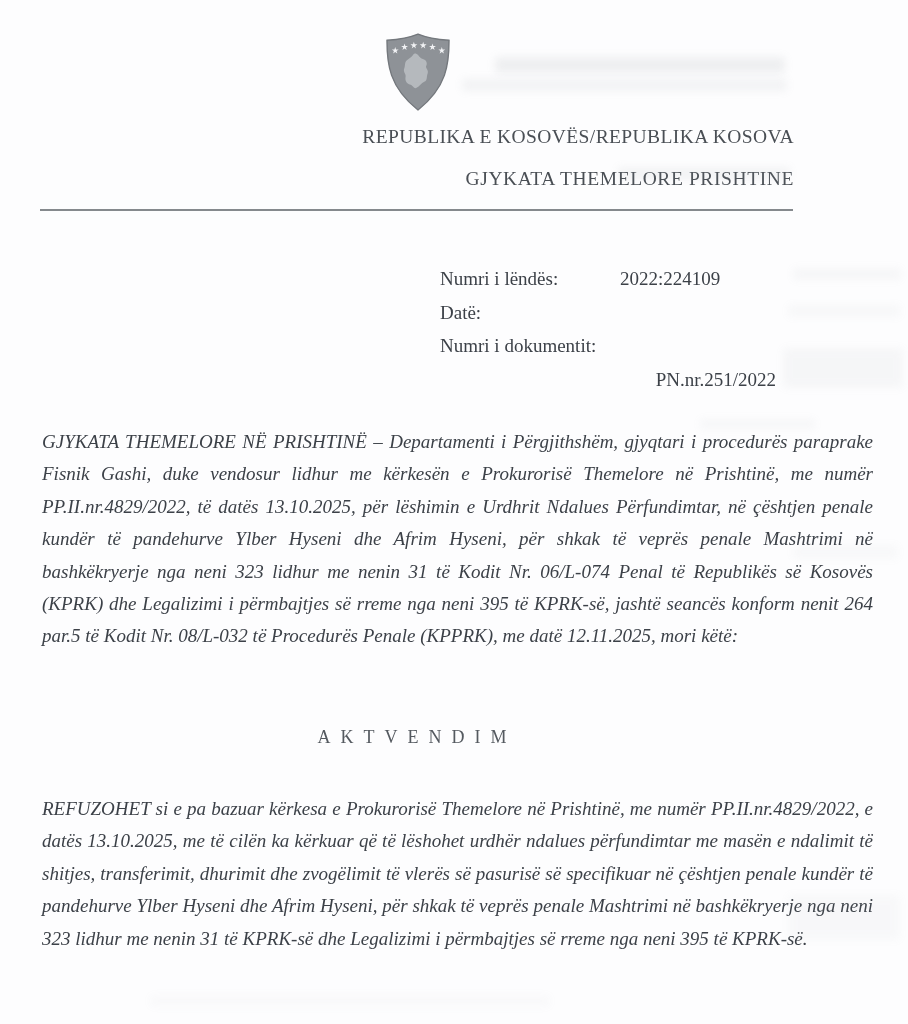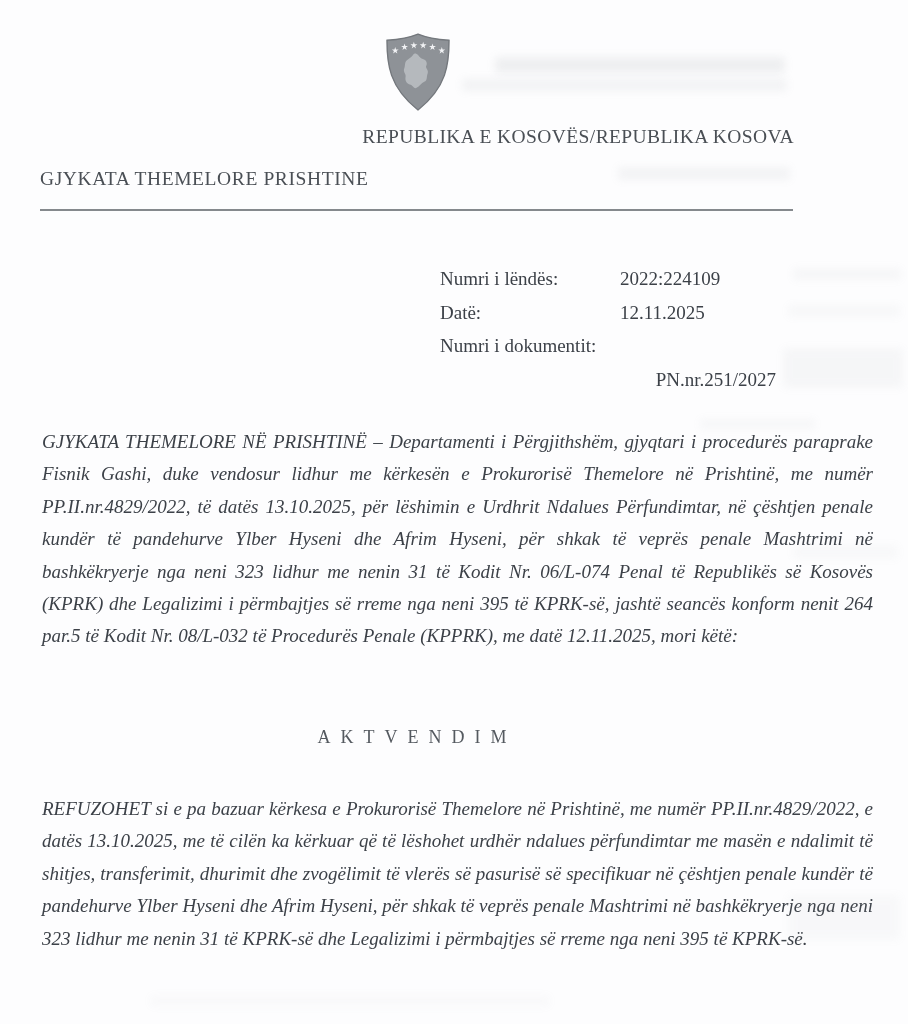--- a/index.html
+++ b/index.html
@@ -23,21 +23,21 @@
   
   .emblem{position:absolute;left:383px;top:32px;width:70px;height:80px;}
   
   .republic{
     position:absolute;left:40px;top:126px;width:754px;
     text-align:right;font-size:19.5px;letter-spacing:.4px;
     color:var(--header-text);
   }
   .court{
     position:absolute;left:40px;top:168px;width:754px;
-    text-align:left;font-size:19.5px;letter-spacing:.6px;
+    text-align:right;font-size:19.5px;letter-spacing:.6px;
     color:var(--header-text);
   }
   .rule{
     position:absolute;left:40px;top:209px;width:753px;height:2px;
     background:var(--rule);
   }
   
   .meta{position:absolute;left:420px;top:262px;width:356px;font-size:19px;}
   .meta-row{display:flex;line-height:33.5px;}
   .meta-label{width:180px;flex:0 0 180px;margin-left:20px;}
@@ -92,26 +92,25 @@
   <div class="court">GJYKATA THEMELORE PRISHTINE</div>
   <div class="rule"></div>
 
   <div class="meta">
     <div class="meta-row">
       <span class="meta-label">Numri i lëndës:</span>
       <span class="meta-value">2022:224109</span>
     </div>
     <div class="meta-row">
       <span class="meta-label">Datë:</span>
-      <span class="meta-value">12.11.2025</span>
     </div>
     <div class="meta-row">
       <span class="meta-label">Numri i dokumentit:</span>
     </div>
-    <div class="case-number">PN.nr.251/2027</div>
+    <div class="case-number">PN.nr.251/2022</div>
   </div>
 
   <p class="para intro">GJYKATA THEMELORE NË PRISHTINË – Departamenti i Përgjithshëm, gjyqtari i procedurës paraprake Fisnik Gashi, duke vendosur lidhur me kërkesën e Prokurorisë Themelore në Prishtinë, me numër PP.II.nr.4829/2022, të datës 13.10.2025, për lëshimin e Urdhrit Ndalues Përfundimtar, në çështjen penale kundër të pandehurve Ylber Hyseni dhe Afrim Hyseni, për shkak të veprës penale Mashtrimi në bashkëkryerje nga neni 323 lidhur me nenin 31 të Kodit Nr. 06/L-074 Penal të Republikës së Kosovës (KPRK) dhe Legalizimi i përmbajtjes së rreme nga neni 395 të KPRK-së, jashtë seancës konform nenit 264 par.5 të Kodit Nr. 08/L-032 të Procedurës Penale (KPPRK), me datë 12.11.2025, mori këtë:</p>
 
   <div class="decision-heading">AKTVENDIM</div>
 
   <p class="para decision">REFUZOHET si e pa bazuar kërkesa e Prokurorisë Themelore në Prishtinë, me numër PP.II.nr.4829/2022, e datës 13.10.2025, me të cilën ka kërkuar që të lëshohet urdhër ndalues përfundimtar me masën e ndalimit të shitjes, transferimit, dhurimit dhe zvogëlimit të vlerës së pasurisë së specifikuar në çështjen penale kundër të pandehurve Ylber Hyseni dhe Afrim Hyseni, për shkak të veprës penale Mashtrimi në bashkëkryerje nga neni 323 lidhur me nenin 31 të KPRK-së dhe Legalizimi i përmbajtjes së rreme nga neni 395 të KPRK-së.</p>
 
   <div class="art a1"></div>
   <div class="art a2"></div>

